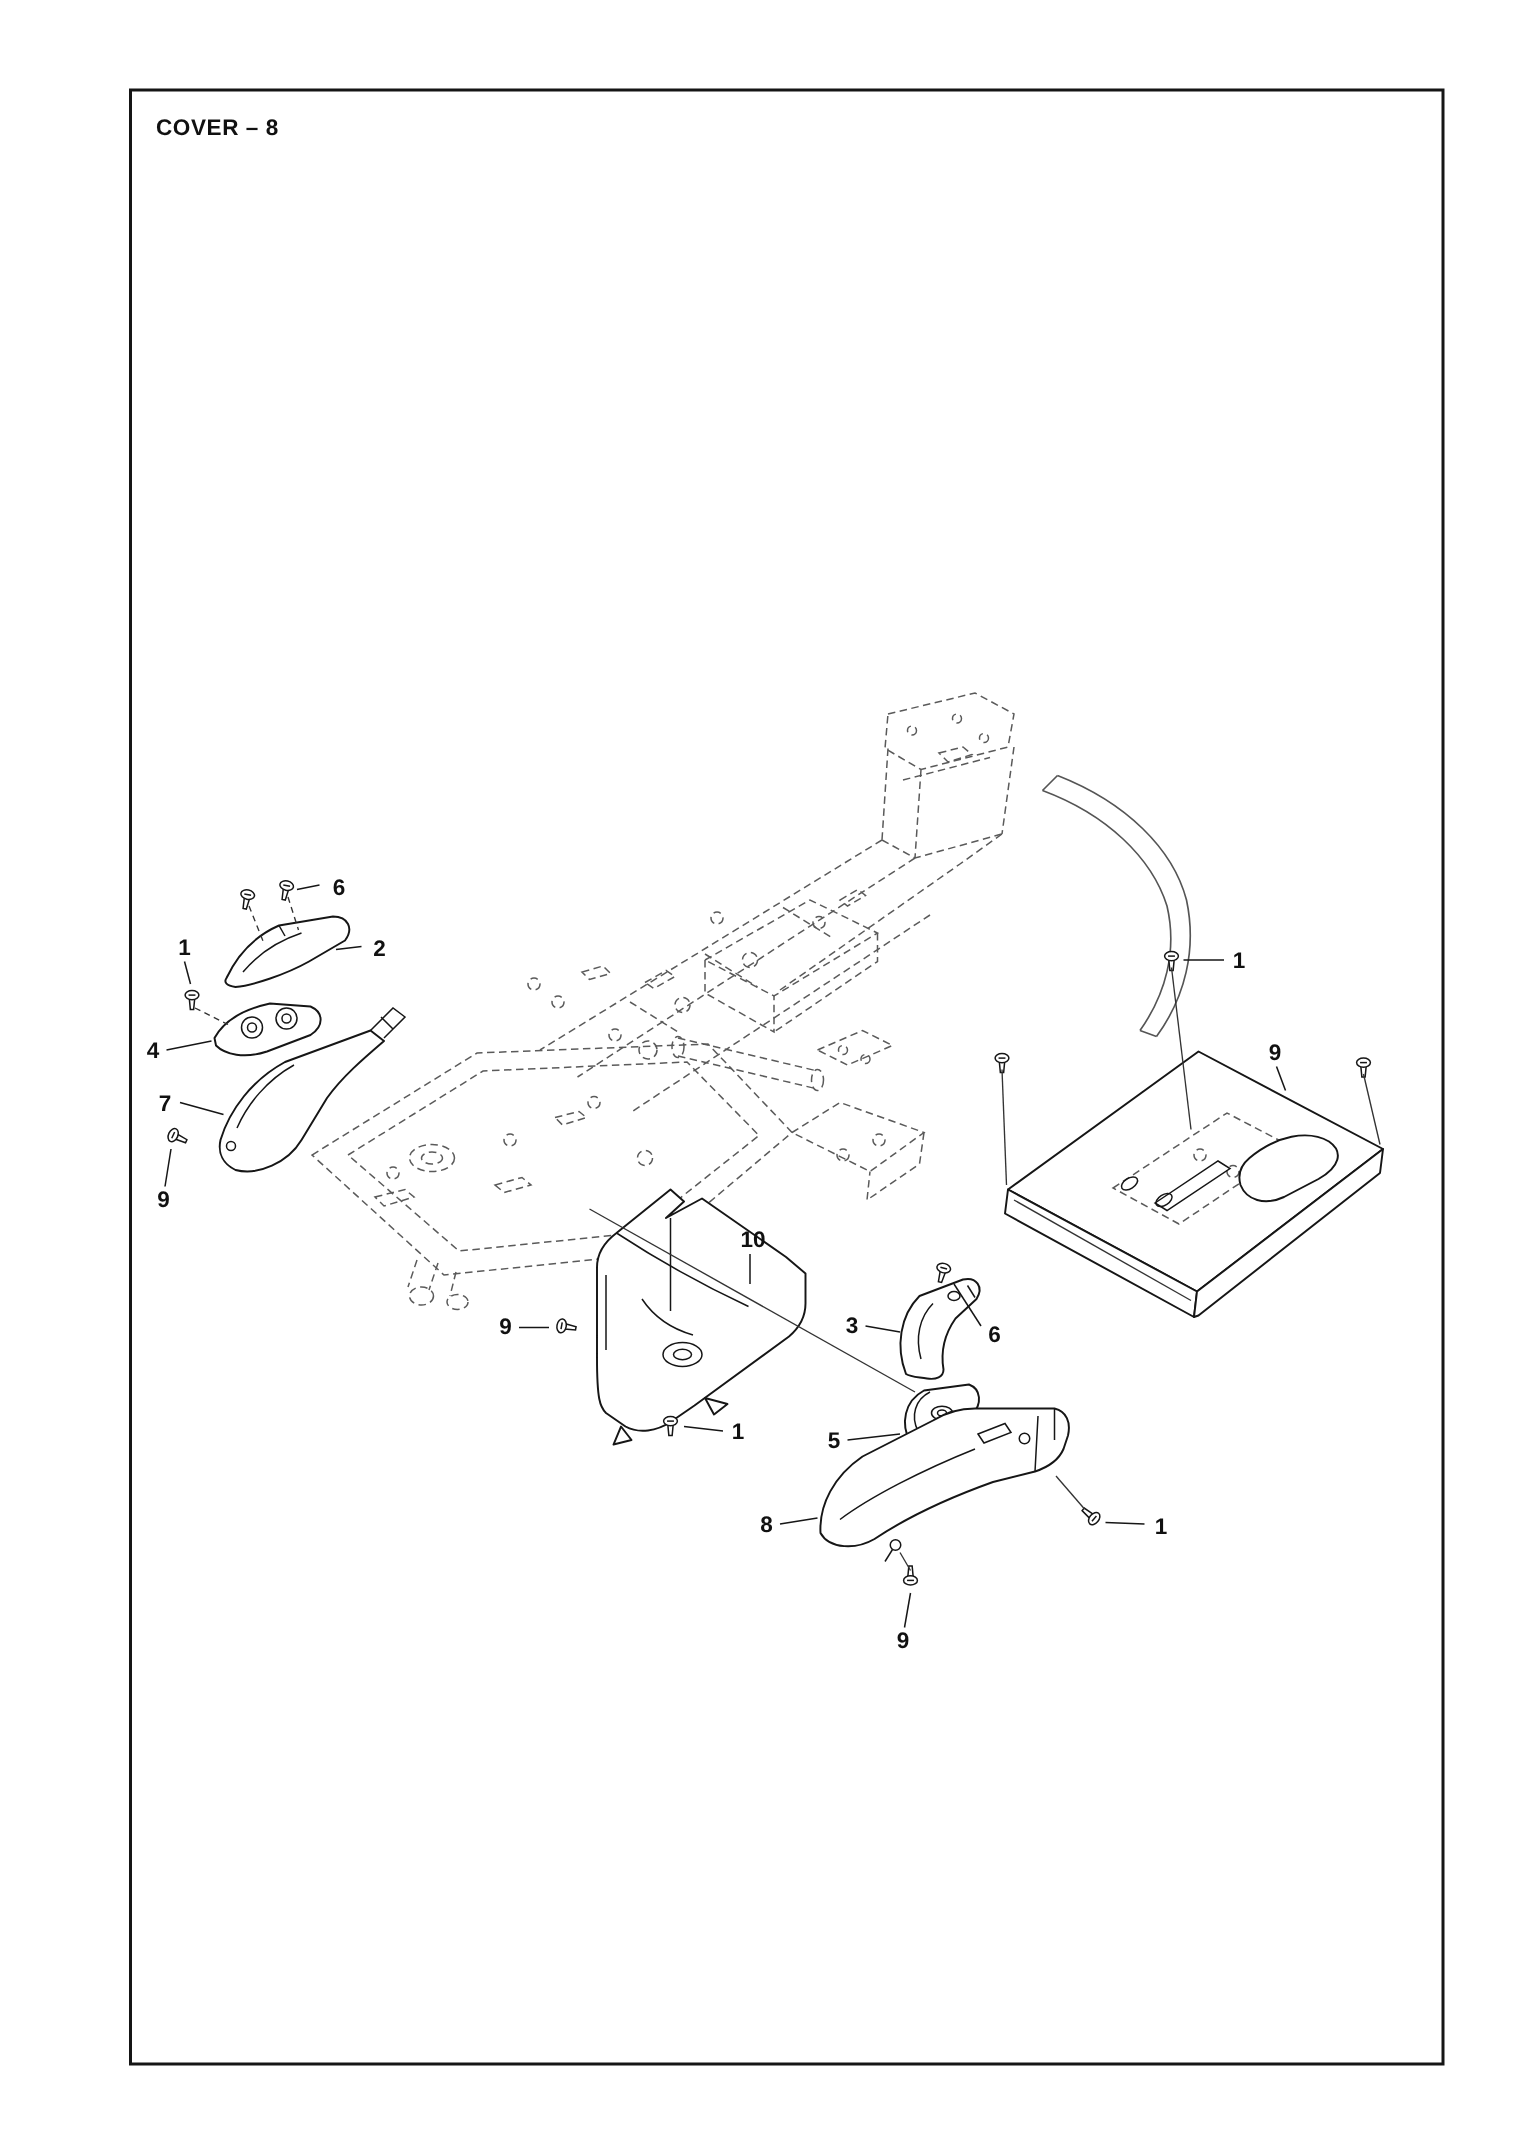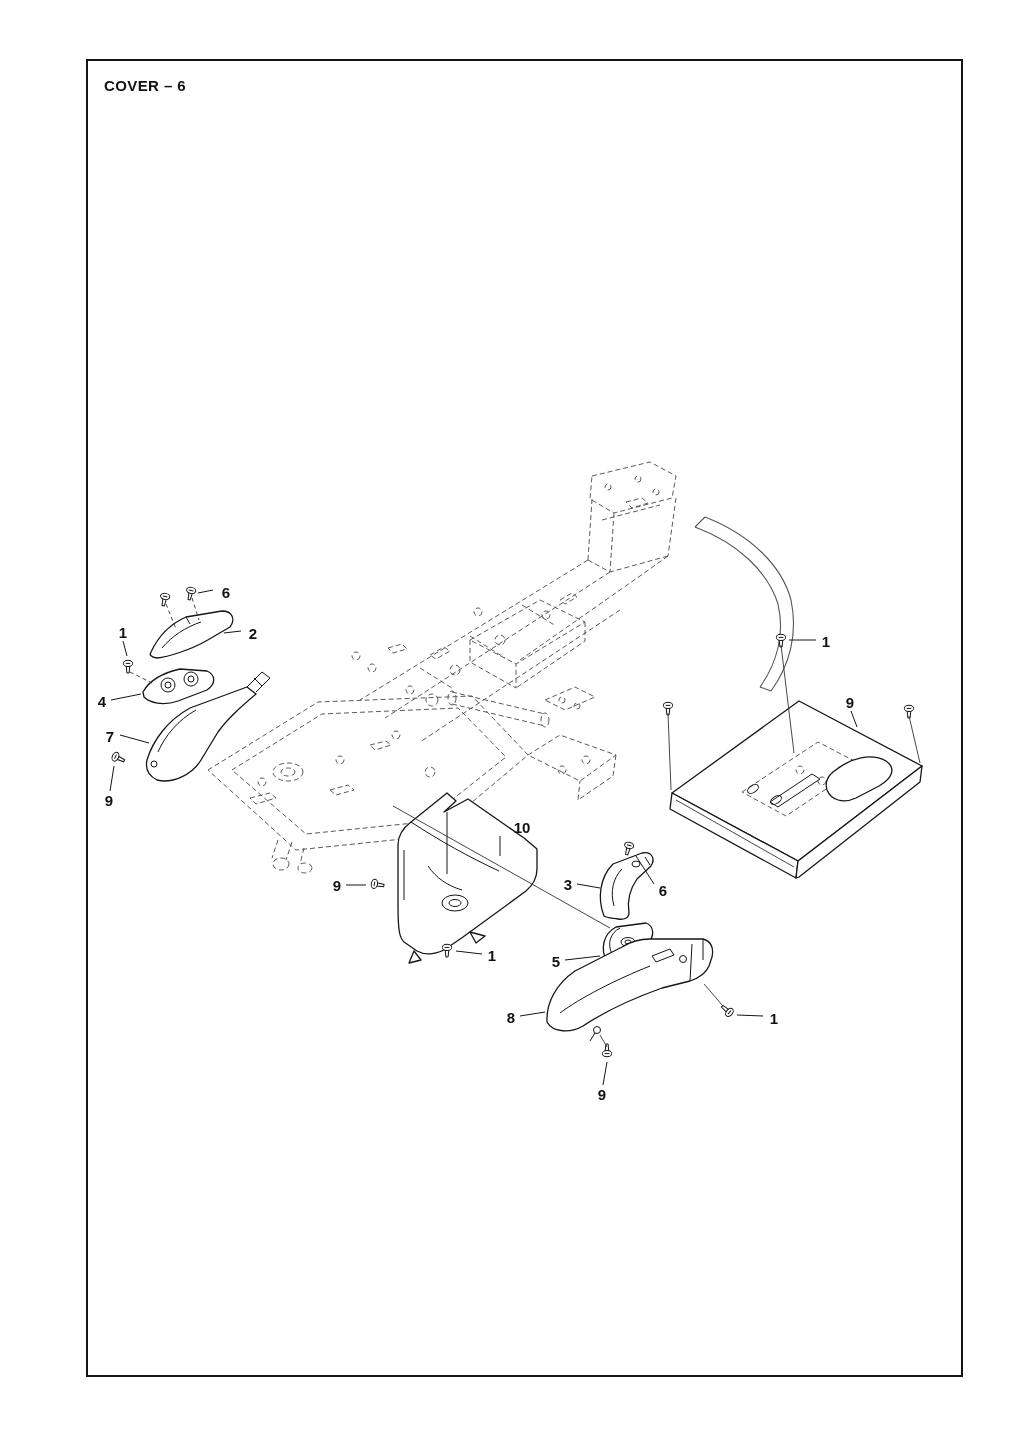--- a/index.html
+++ b/index.html
@@ -26,21 +26,21 @@
   .part { stroke:#161616; stroke-width:1.3; fill:#ffffff; stroke-linejoin:round; }
   .partline { stroke:#161616; stroke-width:1; fill:none; }
   .leader { stroke:#161616; stroke-width:1; fill:none; }
   .thin { stroke:#333333; stroke-width:0.9; fill:none; }
 </style>
 </head>
 <body>
 
 <div class="page">
   <div class="frame"></div>
-  <div class="title">COVER – 6</div>
+  <div class="title">COVER – 8</div>
 
   <svg class="svg-layer" width="1024" height="1435" viewBox="0 0 1024 1435">
     <defs>
       <g id="screw">
         <path d="M-1.8,1.6 L-1.1,9 L1.1,9 L1.8,1.6 Z" fill="#ffffff" stroke="#161616" stroke-width="1"></path>
         <ellipse cx="0" cy="-0.6" rx="4.6" ry="3.1" fill="#ffffff" stroke="#161616" stroke-width="1"></ellipse>
         <line x1="-2.3" y1="-0.6" x2="2.3" y2="-0.6" stroke="#161616" stroke-width="1"></line>
       </g>
     </defs>
 
@@ -234,21 +234,21 @@
   <div class="callout-layer">
       <span class="callout" style="left: 226px; top: 592px;">6</span>
       <span class="callout" style="left: 253px; top: 633px;">2</span>
       <span class="callout" style="left: 123px; top: 632px;">1</span>
       <span class="callout" style="left: 102px; top: 701px;">4</span>
       <span class="callout" style="left: 110px; top: 736px;">7</span>
       <span class="callout" style="left: 109px; top: 800px;">9</span>
       <span class="callout" style="left: 826px; top: 641px;">1</span>
       <span class="callout" style="left: 850px; top: 702px;">9</span>
       <span class="callout" style="left: 337px; top: 885px;">9</span>
-      <span class="callout" style="left: 522px; top: 827px; text-align: right;">10</span>
+      <span class="callout" style="left: 502px; top: 827px; text-align: right;">10</span>
       <span class="callout" style="left: 568px; top: 884px;">3</span>
       <span class="callout" style="left: 663px; top: 890px;">6</span>
       <span class="callout" style="left: 492px; top: 955px;">1</span>
       <span class="callout" style="left: 556px; top: 961px;">5</span>
       <span class="callout" style="left: 511px; top: 1017px;">8</span>
       <span class="callout" style="left: 774px; top: 1018px;">1</span>
       <span class="callout" style="left: 602px; top: 1094px;">9</span>
     </div>
 </div>
 

